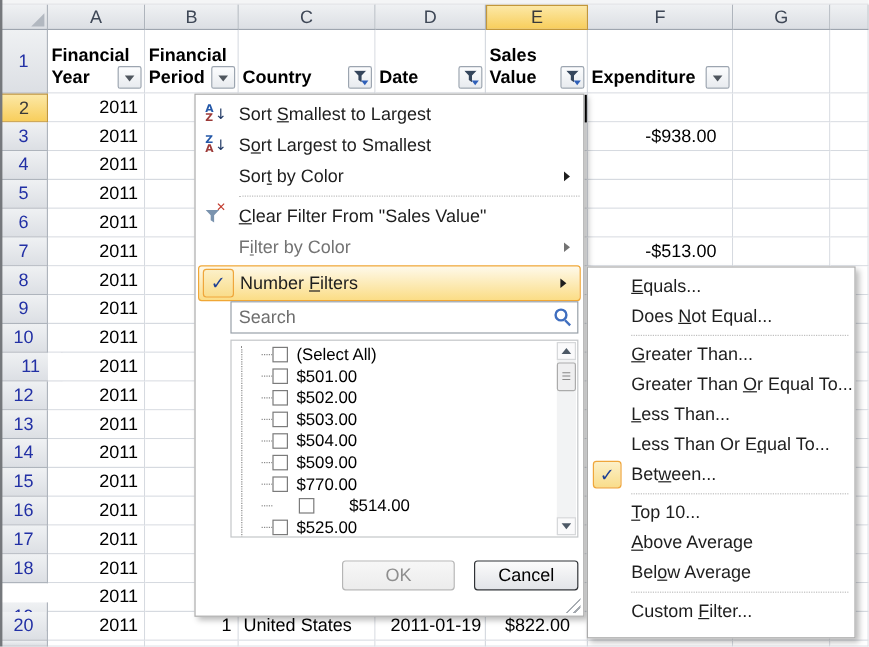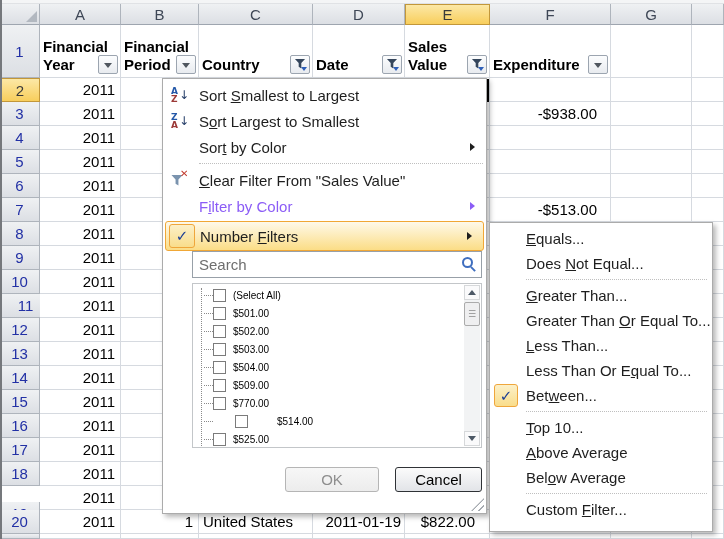--- a/index.html
+++ b/index.html
@@ -51,21 +51,21 @@
     background:#000; z-index:5; }
 
   
   #filter-menu {
     position:absolute; left:162px; top:78px; width:325px; height:436px;
     background:#fff; border:1px solid #ABABAB;
     box-shadow:3px 3px 5px rgba(0,0,0,.28); z-index:10; font-size:15px; color:#1E1E1E;
   }
   #menu-items { position:absolute; left:0; top:0; right:0; padding-top:3px; }
   .mi { position:relative; height:26px; display:flex; align-items:center; padding-left:36px; }
-  .mi.disabled { color:#8b5cf6; }
+  .mi.disabled { color:#737373; }
   .mi.hl { margin:2px 2px 0 2px; height:30px; padding-left:34px;
     background:linear-gradient(#FEF9EA,#FBDD86);
     border:1px solid #F0A736; border-radius:3px; }
   .msep { border-top:1px dotted #BFBFBF; margin:3px 3px 3px 36px; }
   .ul { text-decoration:underline; }
   .sarrow { position:absolute; right:11px; top:50%; transform:translateY(-50%);
     border-left:5px solid currentColor; border-top:4px solid transparent; border-bottom:4px solid transparent; }
   .ico { position:absolute; left:8px; top:50%; transform:translateY(-50%);
     width:24px; height:18px; display:flex; align-items:center; }
   .ico .letters { display:flex; flex-direction:column; font-weight:bold;
@@ -88,21 +88,21 @@
     font:15px "Liberation Sans",sans-serif; color:#000; outline:none; }
   #search-input::placeholder { color:#6E6E6E; opacity:1; }
   .mag { position:absolute; right:9px; top:6px; width:11px; height:11px;
     border:2px solid #3F6EBF; border-radius:50%; }
   .mag::after { content:""; position:absolute; left:8px; top:7px; width:2px; height:6px;
     background:#3F6EBF; transform:rotate(-45deg); }
 
   #value-list { position:absolute; left:29px; top:204px; width:290px; height:165px;
     border:1px solid #C3C6C9; background:#fff; overflow:hidden; }
   .vtree { position:absolute; left:8px; top:4px; height:170px; border-left:1px dotted #8A8A8A; }
-  .lrow { position:absolute; left:3px; height:18px; width:100%; display:flex; align-items:center; font-size:10px; }
+  .lrow { position:absolute; left:17px; height:18px; width:100%; display:flex; align-items:center; font-size:14px; }
   .tstub { width:9px; margin-left:8px; border-top:1px dotted #8A8A8A; }
   .cbx { width:13px; height:13px; border:1px solid #7B7B7B; background:#fff; margin-right:7px; flex:none; }
   .llbl { color:#000; }
   .scrollbar { position:absolute; right:1px; top:1px; bottom:1px; width:16px; background:#F2F3F4; }
   .sb-btn { position:absolute; left:0; width:16px; height:15px; background:#FAFAFB;
     border:1px solid #D6D8DA; display:flex; align-items:center; justify-content:center; }
   .sb-up { top:0; } .sb-down { bottom:0; }
   .sb-tri-up { border-left:4px solid transparent; border-right:4px solid transparent;
     border-bottom:5px solid #4D5966; }
   .sb-tri-down { border-left:4px solid transparent; border-right:4px solid transparent;

